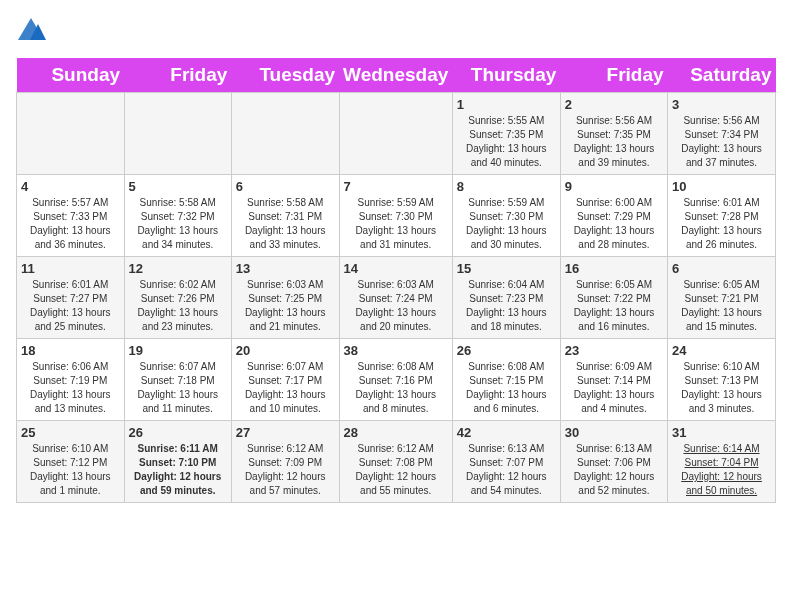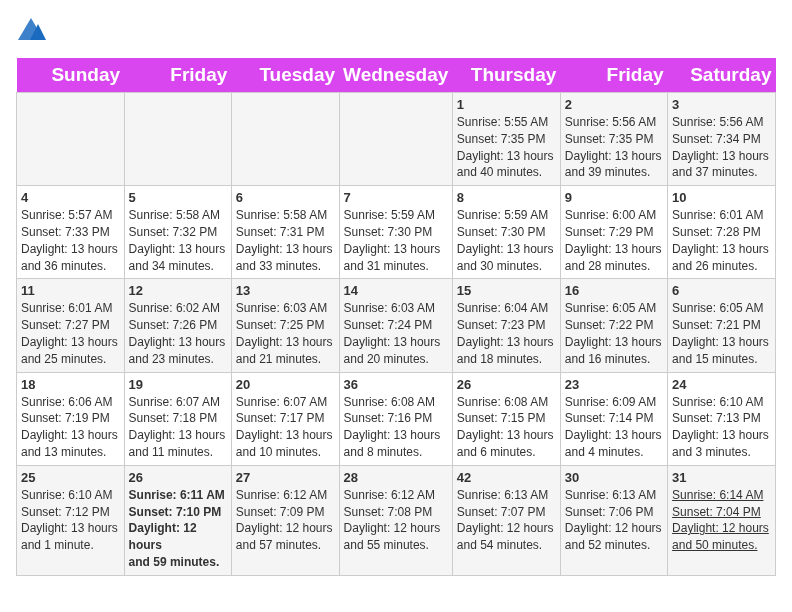--- a/index.html
+++ b/index.html
@@ -79,23 +79,24 @@
     tbody tr:nth-child(even) td {
       background-color: #fff;
     }
     .day-num {
       font-size: 13px;
       font-weight: bold;
       color: #333;
       margin-bottom: 2px;
     }
     .day-info {
-      font-size: 12px;
+      font-size: 10px;
       color: #333;
       line-height: 1.4;
+      text-align: center;
     }
     .empty-cell {
       background-color: #f5f5f5;
     }
   </style>
 </head>
 <body>
 
 <div class="header">
   <div class="logo">
@@ -272,21 +273,21 @@
 and 11 minutes.</div>
         </td>
         <td>
           <div class="day-num">20</div>
           <div class="day-info" style="white-space: pre-line;">Sunrise: 6:07 AM
 Sunset: 7:17 PM
 Daylight: 13 hours
 and 10 minutes.</div>
         </td>
         <td>
-          <div class="day-num">36</div>
+          <div class="day-num">38</div>
           <div class="day-info" style="white-space: pre-line;">Sunrise: 6:08 AM
 Sunset: 7:16 PM
 Daylight: 13 hours
 and 8 minutes.</div>
         </td>
         <td>
           <div class="day-num">26</div>
           <div class="day-info" style="white-space: pre-line;">Sunrise: 6:08 AM
 Sunset: 7:15 PM
 Daylight: 13 hours

